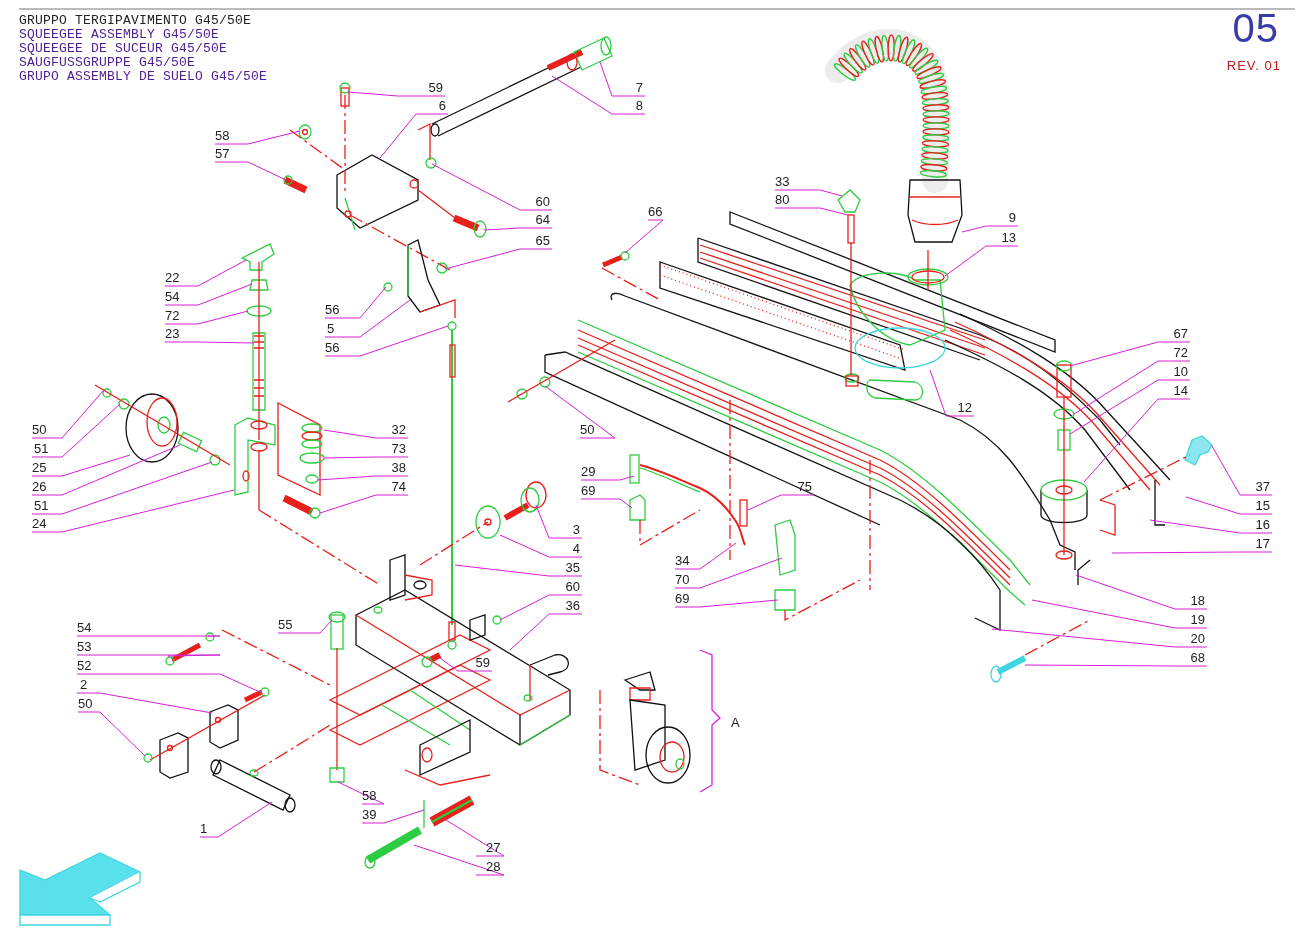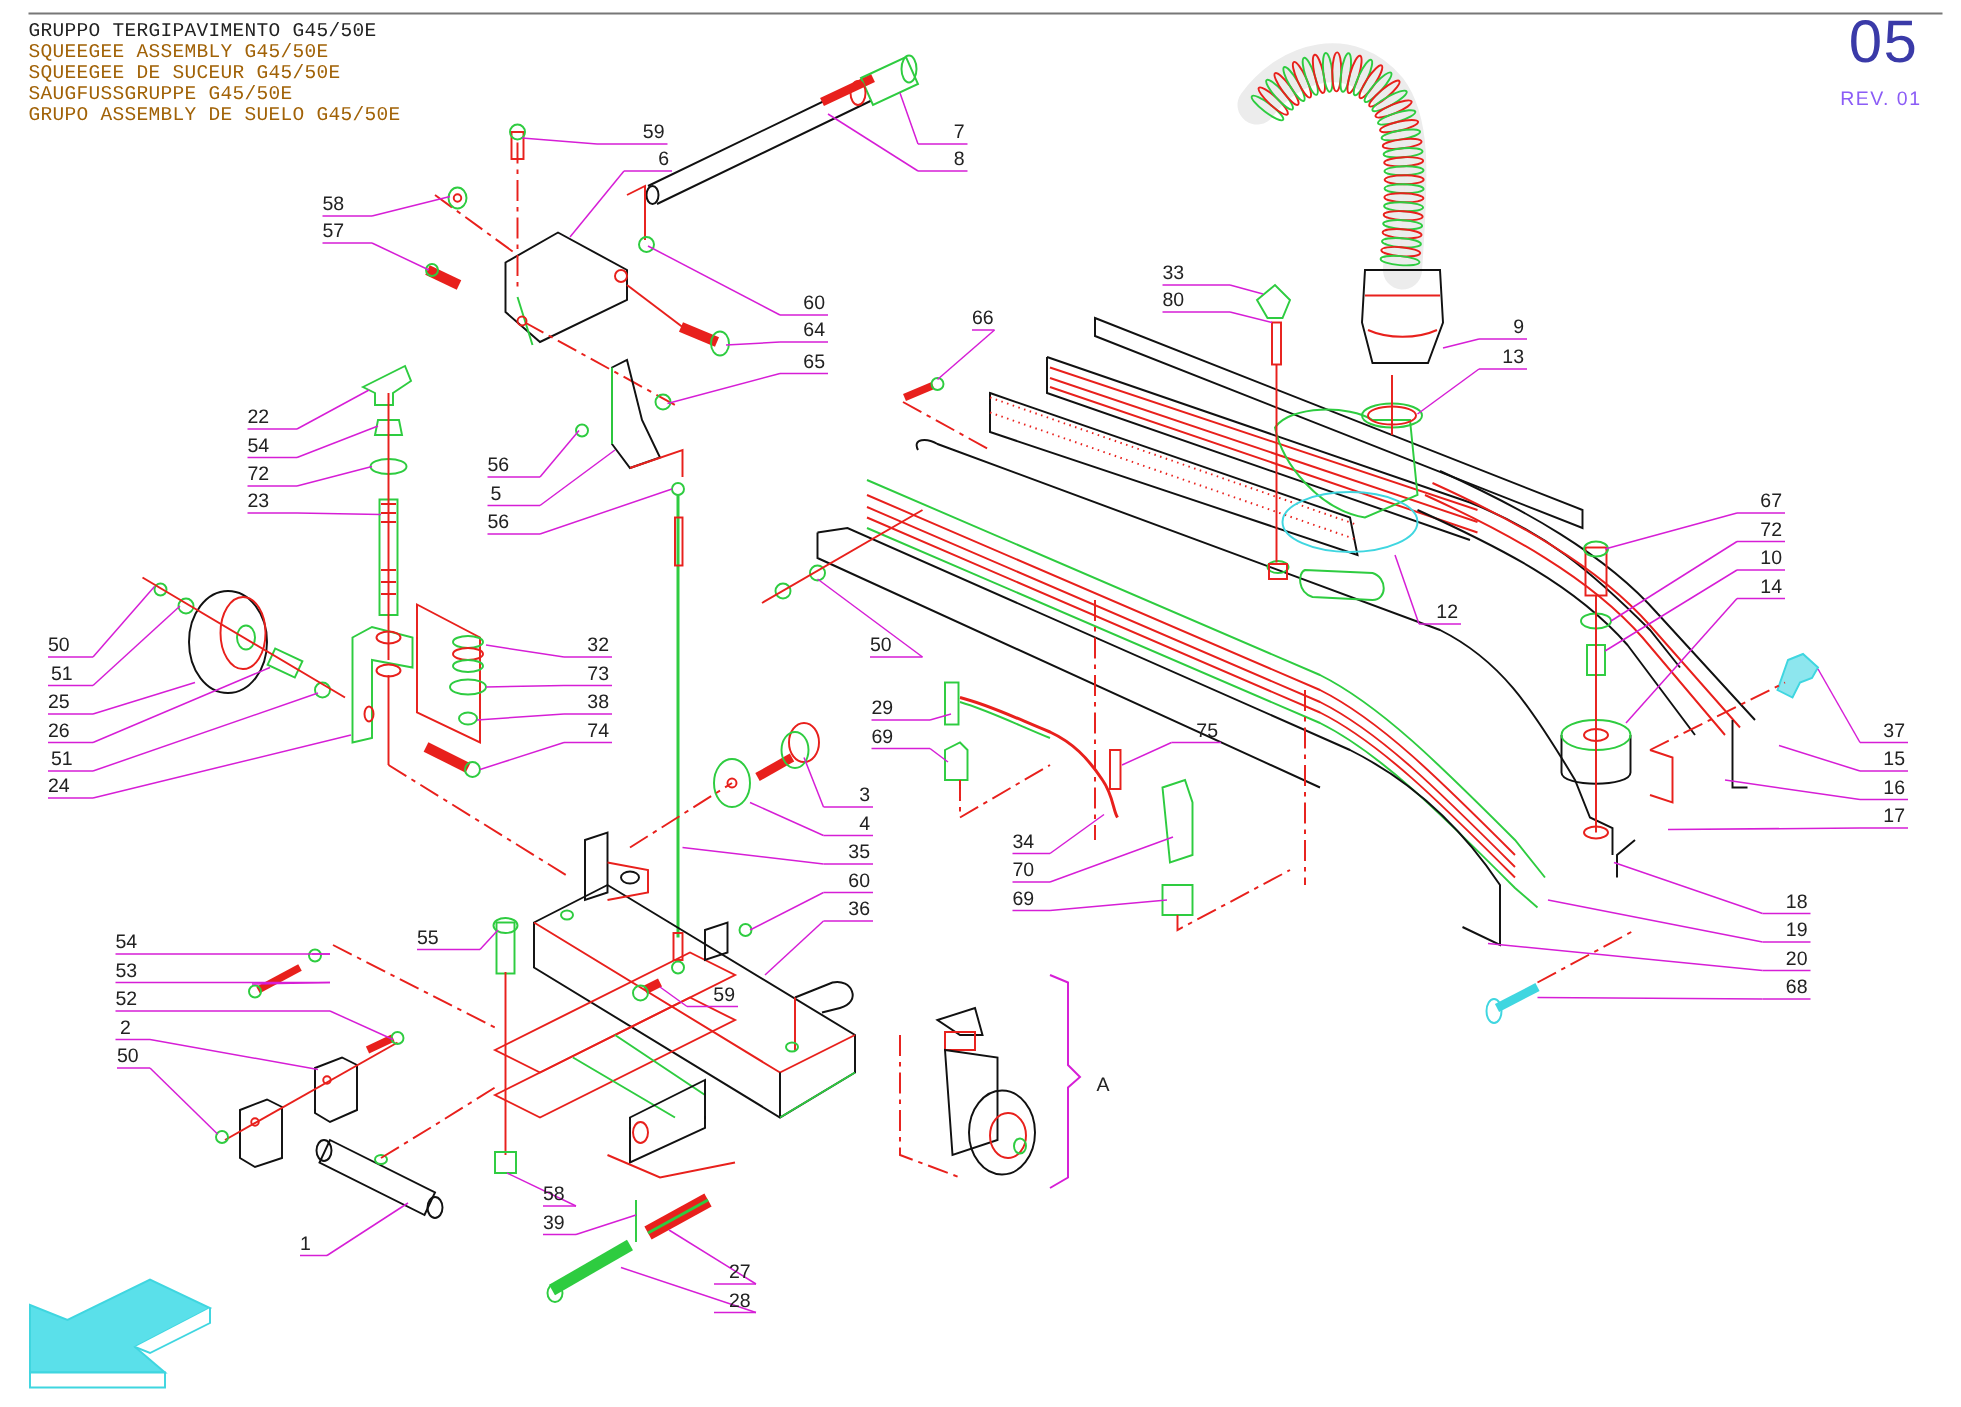--- a/index.html
+++ b/index.html
@@ -1,23 +1,23 @@
 <!DOCTYPE html>
 <html><head>
 <meta charset="utf-8">
 <style>
   html, body { margin: 0; padding: 0; background: #ffffff; }
   body { width: 1307px; height: 938px; position: relative; overflow: hidden; font-family: "Liberation Sans", sans-serif; }
   #sheet { position: absolute; left: 0; top: 0; width: 1307px; height: 938px; }
   .title-block { position: absolute; left: 19px; top: 14px; font-family: "Liberation Mono", monospace; font-size: 13px; line-height: 14px; letter-spacing: 0.2px; }
   .title-block div { white-space: nowrap; }
   .t-main { color: #222222; }
-  .t-trans { color: #a16207; }
+  .t-trans { color: #4c1d95; }
   .sheet-no { position: absolute; right: 28px; top: 6px; font-size: 40px; color: #3a3aa8; font-weight: 300; letter-spacing: 1px; text-align: right; }
-  .rev { position: absolute; right: 26px; top: 58px; font-size: 13px; color: #8b5cf6; letter-spacing: 1px; }
+  .rev { position: absolute; right: 26px; top: 58px; font-size: 13px; color: #b91c1c; letter-spacing: 1px; }
   svg text { font-family: "Liberation Sans", sans-serif; }
 </style>
 </head>
 <body>
 
 <div id="sheet">
 
   <div class="title-block">
     <div class="t-main">GRUPPO TERGIPAVIMENTO G45/50E</div>
     <div class="t-trans">SQUEEGEE ASSEMBLY G45/50E</div>

